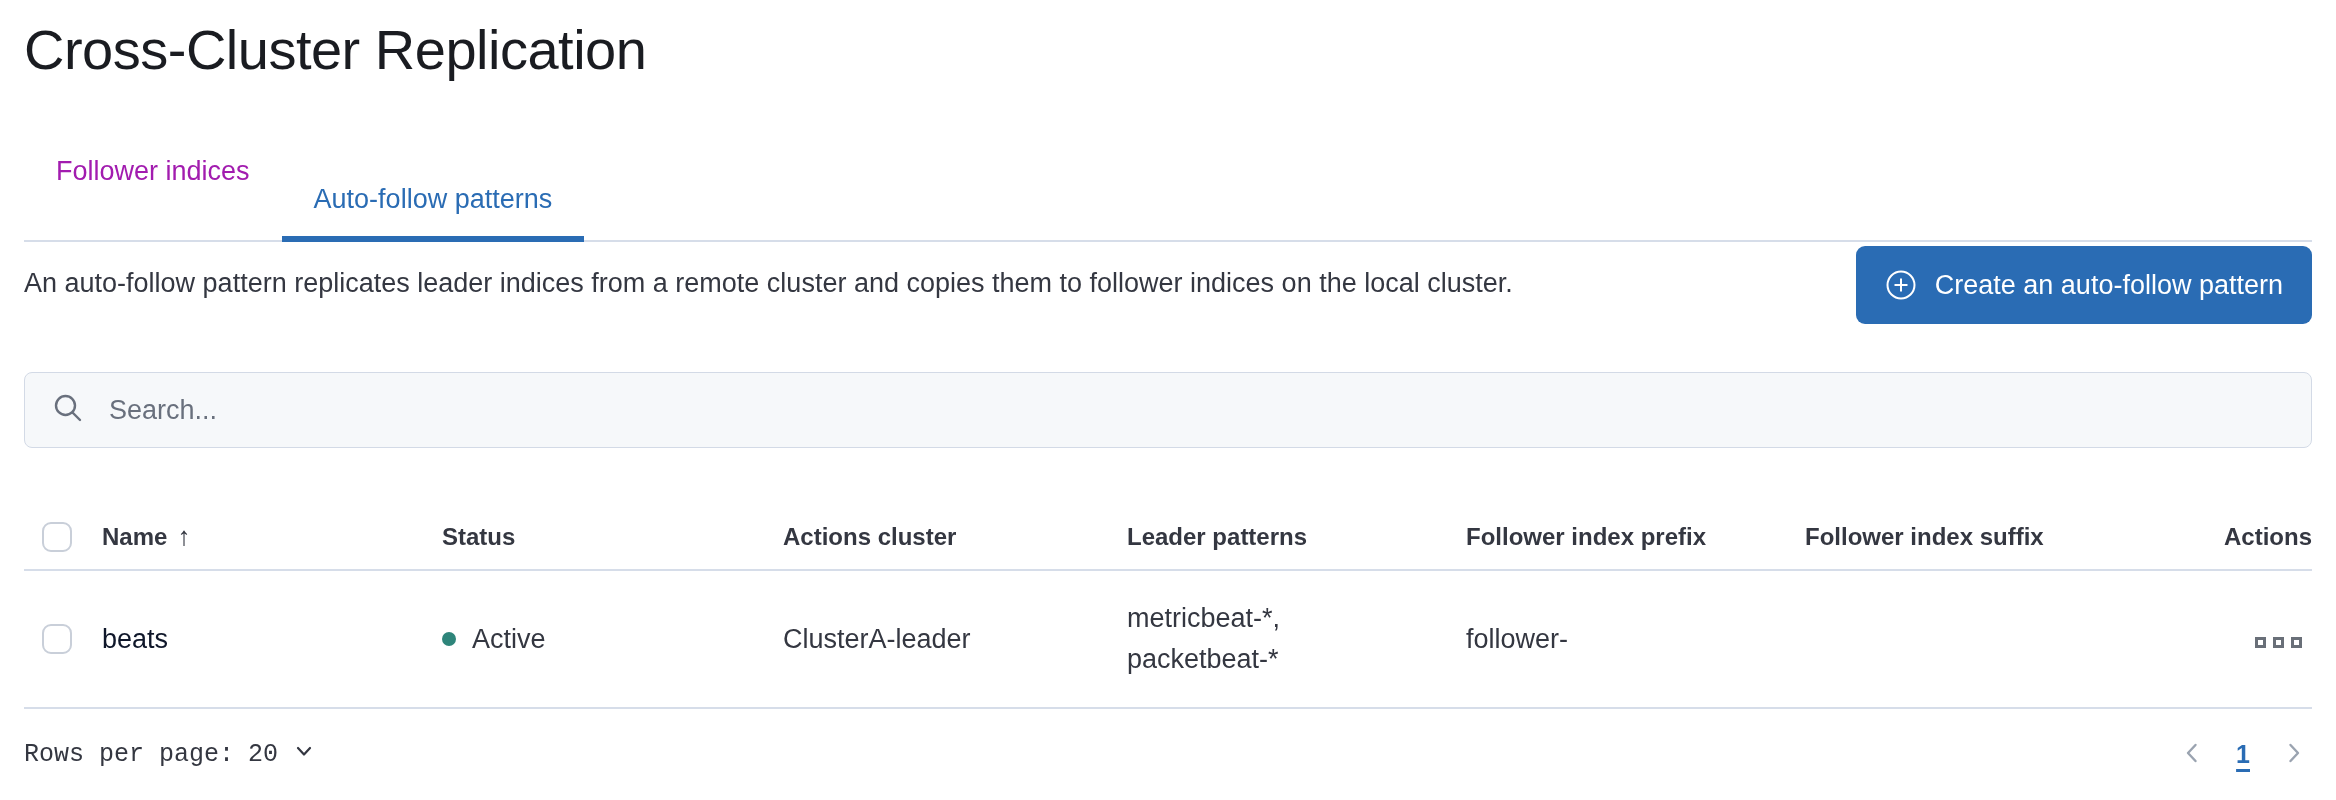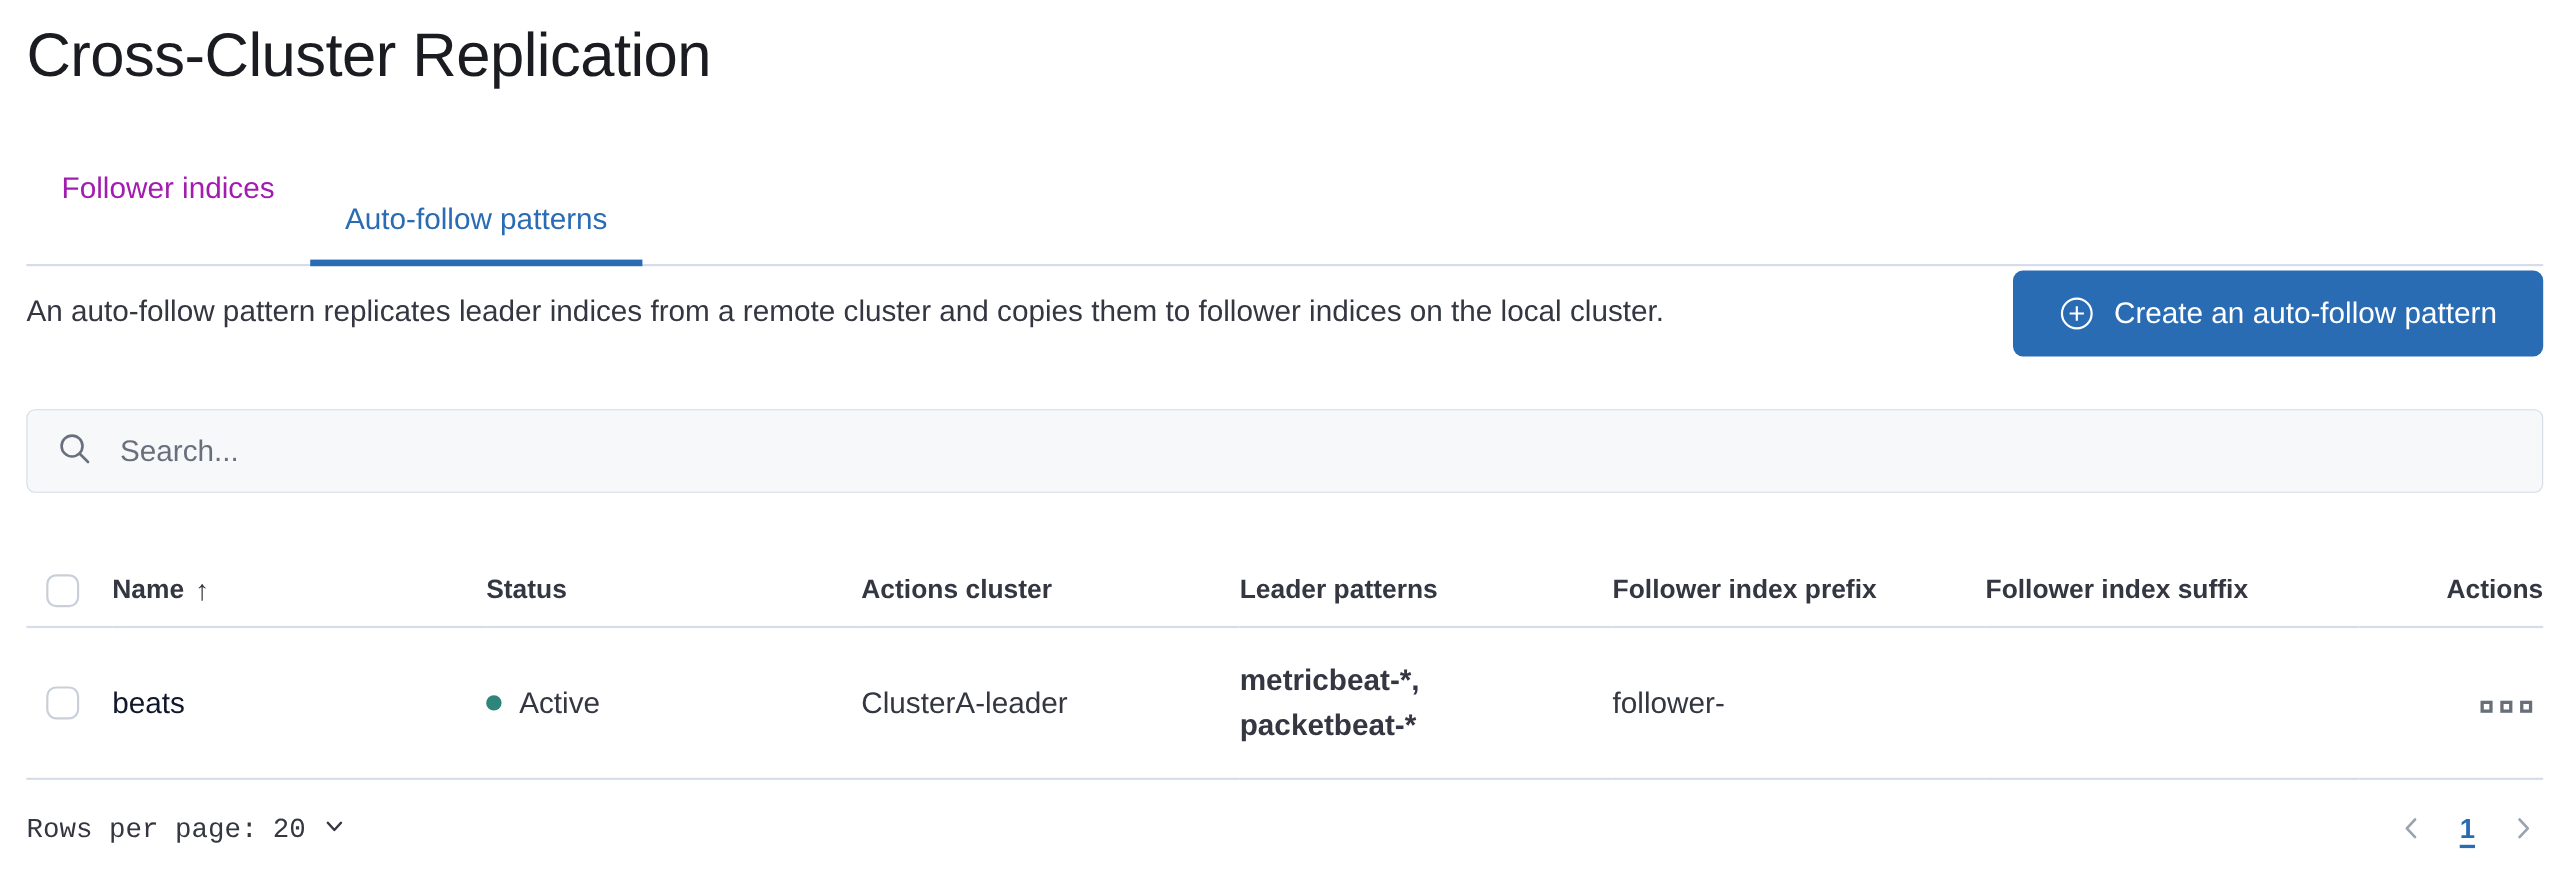--- a/index.html
+++ b/index.html
@@ -49,21 +49,21 @@
   .description {
     font-size: 27px;
     line-height: 41px;
     max-width: 1730px;
     color: #343741;
   }
   .primary-btn {
     flex: none;
     margin-top: 4px;
     height: 78px;
-    padding: 0 42px;
+    padding: 0 29px;
     background: #2a6cb4;
     color: #ffffff;
     border: none;
     border-radius: 9px;
     font-family: inherit;
     font-size: 27px;
     display: flex;
     align-items: center;
     gap: 18px;
     cursor: pointer;
@@ -134,21 +134,21 @@
 
   .link { color: #0f172a; text-decoration: none; cursor: pointer; }
 
   .status-cell { display: flex; align-items: center; gap: 16px; }
   .status-dot {
     width: 14px; height: 14px;
     border-radius: 50%;
     background: #2e857a;
     flex: none;
   }
-  .pre-line { white-space: pre-line; font-weight: bold; }
+  .pre-line { white-space: pre-line; }
 
   .actions-btn {
     display: inline-flex;
     gap: 7px;
     padding: 6px;
     margin-right: 4px;
     background: transparent;
     border: none;
     cursor: pointer;
   }

